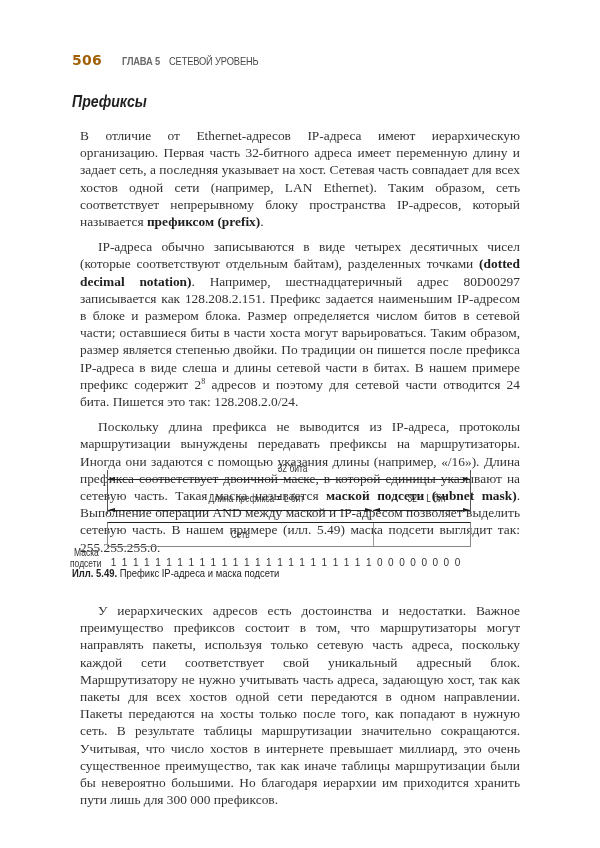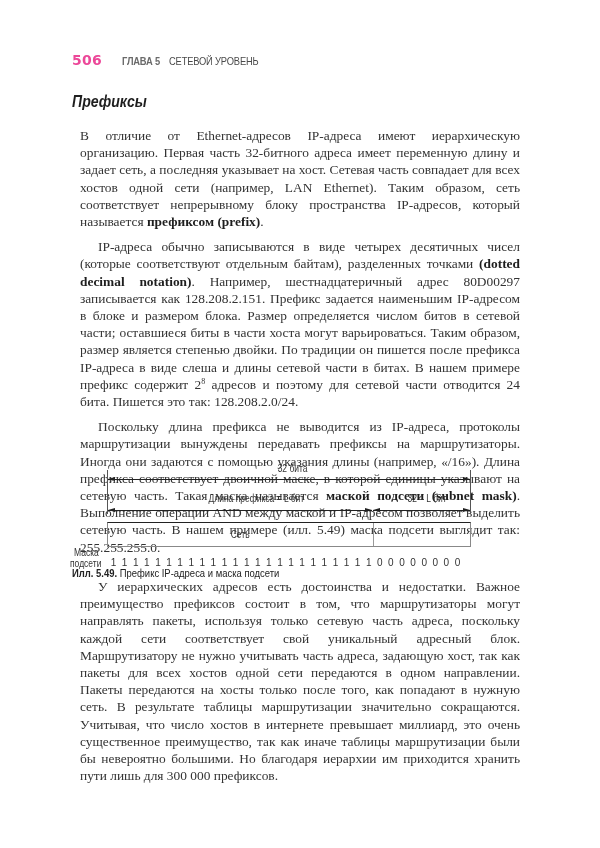--- a/index.html
+++ b/index.html
@@ -1,32 +1,32 @@
 <!DOCTYPE html>
 <html><head>
 <meta charset="utf-8">
 <style>
   html, body { margin: 0; padding: 0; background: #ffffff; }
   body { width: 600px; height: 848px; position: relative; overflow: hidden; color: #2a2a2a; }
   .page { position: absolute; left: 0; top: 0; width: 600px; height: 848px; }
 
   .running-head { position: absolute; left: 72px; top: 52px; height: 20px; display: flex; align-items: baseline; }
-  .page-num { font-family: "DejaVu Sans", sans-serif; font-weight: bold; font-size: 14px; color: #ec4899; width: 50px; letter-spacing: 0.3px; }
+  .page-num { font-family: "DejaVu Sans", sans-serif; font-weight: bold; font-size: 14px; color: #a16207; width: 50px; letter-spacing: 0.3px; }
   .chapter { font-family: "Liberation Sans", sans-serif; font-size: 11px; color: #6a6a6a; font-weight: bold; letter-spacing: -0.2px; transform: scaleX(0.85); transform-origin: left; margin-right: -6px; }
   .chapter-title { font-family: "Liberation Sans", sans-serif; font-size: 11px; color: #4a4a4a; letter-spacing: -0.2px; margin-left: 8px; transform: scaleX(0.85); transform-origin: left; }
 
   .section-title { position: absolute; left: 72px; top: 93px; font-family: "Liberation Sans", sans-serif; font-style: italic; font-weight: bold; font-size: 16px; color: #1f1f1f; transform: scaleX(0.88); transform-origin: left; }
 
   .text-block { position: absolute; left: 72px; width: 456px; font-family: "Liberation Serif", serif; font-size: 13.4px; line-height: 17.2px; color: #333; text-align: justify; hyphens: manual; }
   .text-block p { margin: 8px; text-indent: 0; }
   .text-block p.indent { text-indent: 18px; }
   .text-block b { color: #1e1e1e; }
 
   #block1 { top: 119px; }
-  #block2 { top: 570px; }
+  #block2 { top: 594px; }
 
   .figure { position: absolute; left: 70px; top: 460px; width: 470px; height: 130px; }
   .fig-label { position: absolute; font-family: "Liberation Sans", sans-serif; font-size: 10px; color: #333; transform: scaleX(0.85); white-space: nowrap; }
   .hline { position: absolute; height: 0; border-top: 1.2px solid #222; }
   .vline { position: absolute; width: 0; border-left: 1px solid #555; }
   .arrow-l { position: absolute; width: 0; height: 0; border-top: 2.5px solid transparent; border-bottom: 2.5px solid transparent; border-right: 7px solid #222; }
   .arrow-r { position: absolute; width: 0; height: 0; border-top: 2.5px solid transparent; border-bottom: 2.5px solid transparent; border-left: 7px solid #222; }
   .fig-box { position: absolute; border: 1px solid #888; border-top: 1.5px solid #222; box-sizing: border-box; }
   .box-cell { position: absolute; top: 0; bottom: 0; display: flex; align-items: center; justify-content: center; font-family: "Liberation Sans", sans-serif; font-size: 10px; color: #333; }
   .box-cell span { display: inline-block; transform: scaleX(0.85); }

